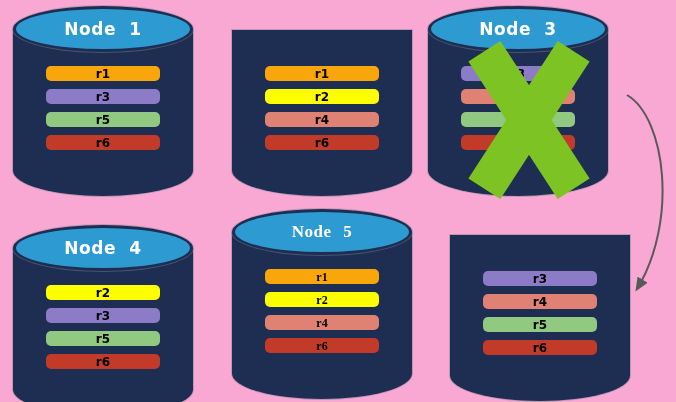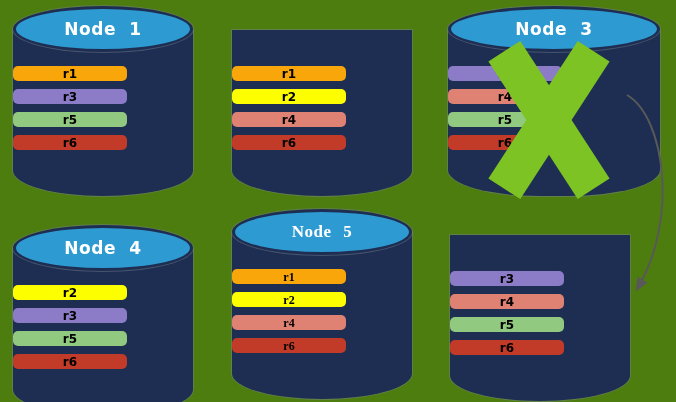--- a/index.html
+++ b/index.html
@@ -1,30 +1,30 @@
 <!DOCTYPE html>
 <html><head>
 <meta charset="utf-8">
 <style>
   html,body{margin:0;padding:0;background:#fff;}
-  .stage{position:relative;width:676px;height:402px;background:#4d7c0f;overflow:hidden;
+  .stage{position:relative;width:676px;height:402px;background:#f9a8d4;overflow:hidden;
          font-family:"DejaVu Sans","Liberation Sans",sans-serif;}
   .node{position:absolute;width:180px;height:190px;}
-  #n1{left:13px;top:6px;}  #n2{left:232px;top:6px;}  #n3{left:448px;top:6px;padding-left:32px;}
+  #n1{left:13px;top:6px;}  #n2{left:232px;top:6px;}  #n3{left:428px;top:6px;}
   #n4{left:13px;top:225px;}#n5{left:232px;top:209px;font-family:Liberation Serif, serif;}#n6{left:450px;top:211px;}
   .cyl-body{position:absolute;top:24px;left:0;width:100%;height:166px;background:#1E2E52;
             border-radius:0 0 92px 92px / 0 0 26px 26px;
             box-shadow:0 0 0 1px rgba(120,130,145,.45);}
   .cyl-top{position:absolute;top:0;left:0;width:100%;height:46px;background:#2E9AD2;
            border:3px solid #1E2E52;border-radius:50%;box-sizing:border-box;
            display:flex;align-items:center;justify-content:center;
            box-shadow:0 0 0 1px rgba(120,130,145,.45);}
   .node-title{color:#ffffff;font-weight:bold;font-size:17px;word-spacing:7px;letter-spacing:.5px;}
   .bars{position:absolute;top:60px;left:0;width:100%;display:flex;flex-direction:column;
-        gap:8px;align-items:flex-start;}
+        gap:8px;align-items:center;}
   .bar{width:114px;height:15px;border-radius:5px;display:flex;align-items:center;
        justify-content:center;}
   .bar span{font-size:12px;font-weight:bold;color:#000;line-height:1;}
   
   .x-mark{position:absolute;left:39px;top:38px;width:124px;height:152px;pointer-events:none;}
   .x-leg{position:absolute;left:43px;top:-6px;width:38px;height:164px;background:#7DC323;}
   .x-leg.a{transform:rotate(33deg);}
   .x-leg.b{transform:rotate(-33deg);}
   
   .arrow-layer{position:absolute;left:0;top:0;width:676px;height:402px;pointer-events:none;}

